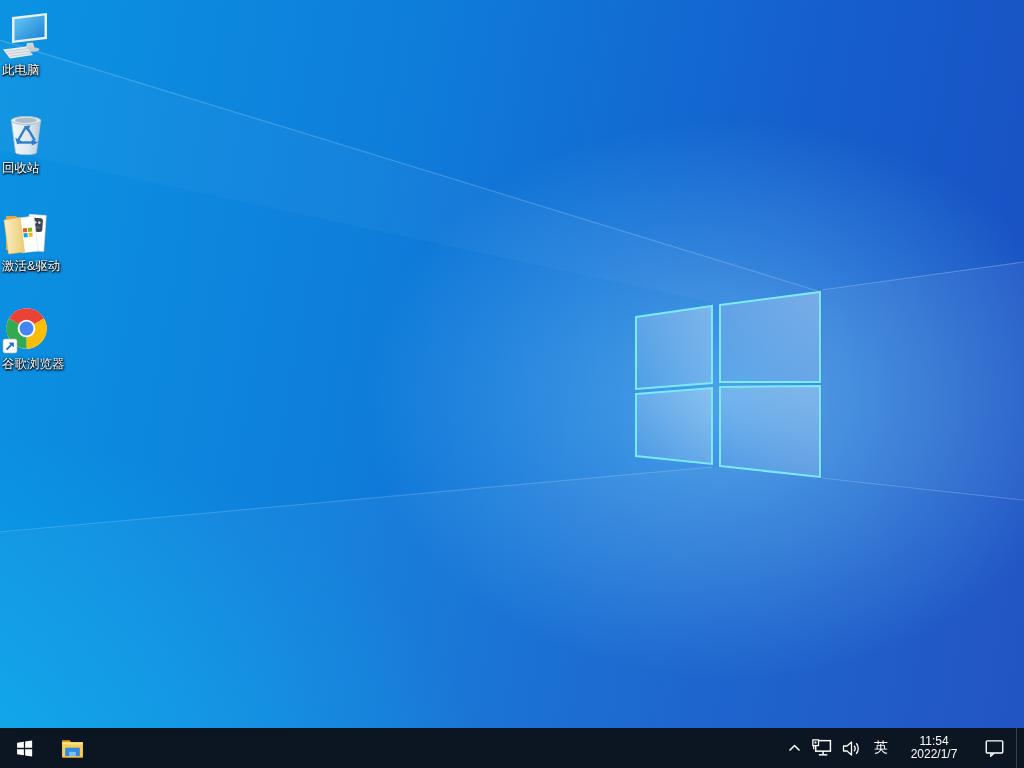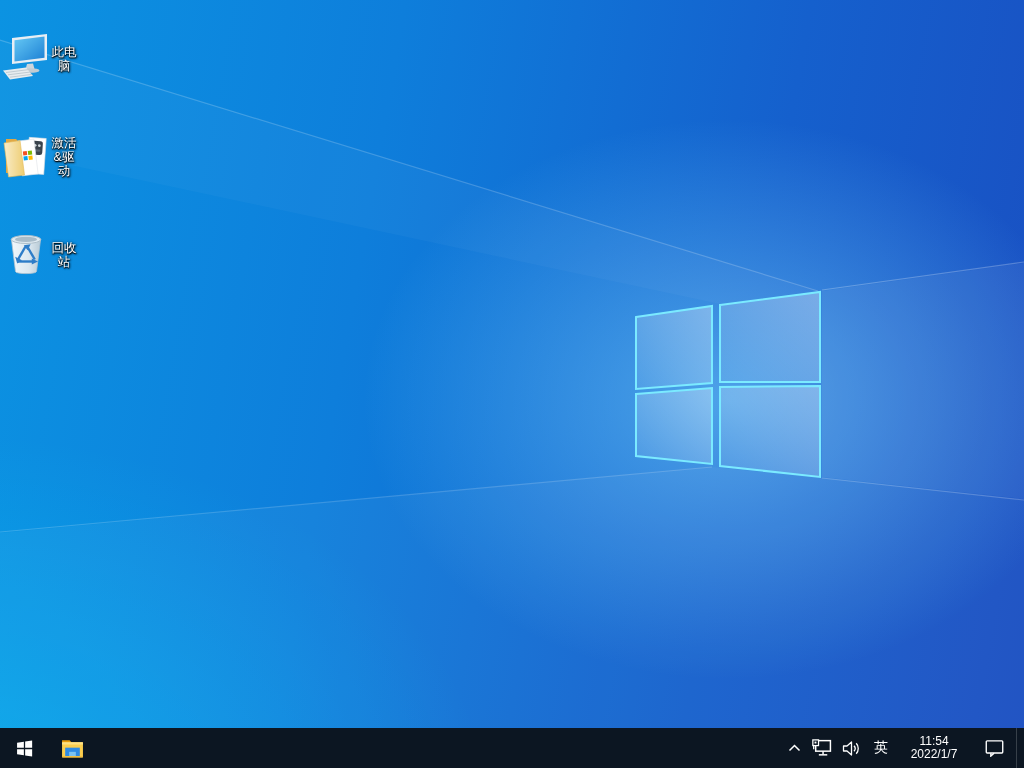--- a/index.html
+++ b/index.html
@@ -13,21 +13,21 @@
     position:absolute;inset:0;
     background:
       radial-gradient(ellipse 520px 400px at 71% 52%, rgba(125,215,255,0.55) 0%, rgba(125,215,255,0) 70%),
       radial-gradient(ellipse 900px 620px at -5% 105%, rgba(0,215,255,0.40) 0%, rgba(0,215,255,0) 60%),
       linear-gradient(100deg, #0b93e2 0%, #0e7edb 35%, #1560cd 70%, #1a4ec1 100%);
   }
   .wallpaper-overlay{position:absolute;left:0;top:0;pointer-events:none;}
   
   .icon-column{position:absolute;left:2px;top:4px;display:flex;flex-direction:column;}
   .desktop-icon{
-    width:76px;height:98px;display:flex;flex-direction:row;align-items:center;
+    width:76px;height:98px;display:flex;flex-direction:column;align-items:flex-start;
     justify-content:flex-start;padding-top:8px;box-sizing:border-box;cursor:default;
   }
   .icon-art{width:48px;height:48px;flex:0 0 auto;}
   .icon-label{
     margin-top:3px;font-size:12.5px;line-height:14px;color:#fff;text-align:center;
     text-shadow:1px 1px 2px rgba(0,0,0,0.95),0 0 3px rgba(0,0,0,0.7),0 1px 1px #000;
     max-width:74px;word-break:break-all;
   }
   
   .taskbar{
@@ -92,48 +92,20 @@
         <polygon points="25,31 31,30.4 32.5,36 23.5,36.6" fill="#cdd6dc"></polygon>
         <ellipse cx="28" cy="37.5" rx="9.5" ry="2.3" fill="#c2ccd2"></ellipse>
         <polygon points="1,37.5 24,34.5 31,43 8,46.5" fill="#e7ecef"></polygon>
         <g stroke="#bcc7ce" stroke-width="0.9">
           <line x1="4" y1="39.5" x2="26.5" y2="36.6"></line>
           <line x1="6" y1="41.8" x2="28.5" y2="39"></line>
           <line x1="8" y1="44.2" x2="30.2" y2="41.3"></line>
         </g>
       </svg>
       <div class="icon-label">此电脑</div>
-    </div>
-
-    <div class="desktop-icon">
-      <svg class="icon-art" viewBox="0 0 48 48">
-        <defs>
-          <linearGradient id="flapGrad" x1="0" y1="0" x2="1" y2="0">
-            <stop offset="0" stop-color="#f9ecc8"></stop>
-              <stop offset="1" stop-color="#eecd72"></stop>
-          </linearGradient>
-        </defs>
-        <path d="M4,8 h10 l3,3 h16 v31 H4 Z" fill="#e0a844"></path>
-        <g transform="rotate(4 36 25)">
-          <rect x="26" y="7" width="17" height="36" fill="#ffffff" stroke="#d8dde1" stroke-width="0.6"></rect>
-          <rect x="29" y="10" width="11" height="14" rx="2.5" fill="#3a434c"></rect>
-          <circle cx="32.4" cy="14.5" r="1.4" fill="#cfd6da"></circle>
-          <circle cx="36.6" cy="14.5" r="1.4" fill="#cfd6da"></circle>
-          <rect x="31" y="18.5" width="7" height="2.2" rx="1.1" fill="#5a646e"></rect>
-        </g>
-        <g transform="rotate(-7 26 26)">
-          <rect x="18" y="9" width="16" height="35" fill="#ffffff" stroke="#e0e4e8" stroke-width="0.6"></rect>
-          <rect x="21.5" y="20" width="4" height="4" fill="#f25022"></rect>
-          <rect x="26.5" y="20" width="4" height="4" fill="#7fba00"></rect>
-          <rect x="21.5" y="25" width="4" height="4" fill="#00a4ef"></rect>
-          <rect x="26.5" y="25" width="4" height="4" fill="#ffb900"></rect>
-        </g>
-        <path d="M2,12 L18,9.5 L22.5,44 L6.5,46 Z" fill="url(#flapGrad)" stroke="#e2b857" stroke-width="0.6"></path>
-      </svg>
-      <div class="icon-label">激活&amp;驱动</div>
     </div>
 
     <div class="desktop-icon">
       <svg class="icon-art" viewBox="0 0 48 48">
         <defs>
           <linearGradient id="binGrad" x1="0" y1="0" x2="1" y2="0">
             <stop offset="0" stop-color="#f0f7fb"></stop>
               <stop offset="0.6" stop-color="#dcE8f0"></stop>
               <stop offset="1" stop-color="#b9cbd6"></stop>
           </linearGradient>
@@ -146,20 +118,64 @@
           <polygon points="13.2,27.8 15.2,34.6 20,31.2" stroke="none"></polygon>
           <line x1="16" y1="32.5" x2="31" y2="32.5"></line>
           <polygon points="29.8,29.4 36,32.5 29.8,35.6" stroke="none"></polygon>
           <line x1="32.8" y1="30.5" x2="25.8" y2="18.5"></line>
           <polygon points="28.6,15.2 21.8,16.3 25.6,21.2" stroke="none"></polygon>
         </g>
       </svg>
       <div class="icon-label">回收站</div>
     </div>
 
+    <div class="desktop-icon">
+      <svg class="icon-art" viewBox="0 0 48 48">
+        <defs>
+          <linearGradient id="flapGrad" x1="0" y1="0" x2="1" y2="0">
+            <stop offset="0" stop-color="#f9ecc8"></stop>
+              <stop offset="1" stop-color="#eecd72"></stop>
+          </linearGradient>
+        </defs>
+        <path d="M4,8 h10 l3,3 h16 v31 H4 Z" fill="#e0a844"></path>
+        <g transform="rotate(4 36 25)">
+          <rect x="26" y="7" width="17" height="36" fill="#ffffff" stroke="#d8dde1" stroke-width="0.6"></rect>
+          <rect x="29" y="10" width="11" height="14" rx="2.5" fill="#3a434c"></rect>
+          <circle cx="32.4" cy="14.5" r="1.4" fill="#cfd6da"></circle>
+          <circle cx="36.6" cy="14.5" r="1.4" fill="#cfd6da"></circle>
+          <rect x="31" y="18.5" width="7" height="2.2" rx="1.1" fill="#5a646e"></rect>
+        </g>
+        <g transform="rotate(-7 26 26)">
+          <rect x="18" y="9" width="16" height="35" fill="#ffffff" stroke="#e0e4e8" stroke-width="0.6"></rect>
+          <rect x="21.5" y="20" width="4" height="4" fill="#f25022"></rect>
+          <rect x="26.5" y="20" width="4" height="4" fill="#7fba00"></rect>
+          <rect x="21.5" y="25" width="4" height="4" fill="#00a4ef"></rect>
+          <rect x="26.5" y="25" width="4" height="4" fill="#ffb900"></rect>
+        </g>
+        <path d="M2,12 L18,9.5 L22.5,44 L6.5,46 Z" fill="url(#flapGrad)" stroke="#e2b857" stroke-width="0.6"></path>
+      </svg>
+      <div class="icon-label">激活&amp;驱动</div>
+    </div>
+
+    <div class="desktop-icon">
+      <svg class="icon-art" viewBox="0 0 48 48">
+        <g transform="translate(24.5,22.5) scale(0.42)">
+          <circle cx="0" cy="0" r="48" fill="#ffffff"></circle>
+          <path d="M0,0 L-41.6,-24 A48,48 0 0 1 41.6,-24 Z" fill="#ea4335"></path>
+          <path d="M0,0 L41.6,-24 A48,48 0 0 1 0,48 Z" fill="#fbbc04"></path>
+          <path d="M0,0 L0,48 A48,48 0 0 1 -41.6,-24 Z" fill="#34a853"></path>
+          <circle cx="0" cy="0" r="21" fill="#ffffff"></circle>
+          <circle cx="0" cy="0" r="16.5" fill="#4285f4"></circle>
+        </g>
+        <rect x="1" y="33" width="14" height="14" rx="2" fill="#ffffff" stroke="#9fb4c4" stroke-width="0.6"></rect>
+        <path d="M4.6,43.6 L9.8,38.4" stroke="#1f6fd6" stroke-width="2"></path>
+        <polygon points="6.6,36.4 11.8,36.4 11.8,41.6" fill="#1f6fd6"></polygon>
+      </svg>
+      <div class="icon-label">谷歌浏览器</div>
+    </div>
 
   </div>
 
   <div class="taskbar">
 
     <div class="tb-btn">
       <svg width="17" height="17" viewBox="0 0 16 16" fill="#ffffff">
         <path d="M1,2.7 L7.4,1.7 V7.4 H1 Z"></path>
         <path d="M8.6,1.5 L15.2,0.5 V7.4 H8.6 Z"></path>
         <path d="M1,8.6 H7.4 V14.3 L1,13.3 Z"></path>

